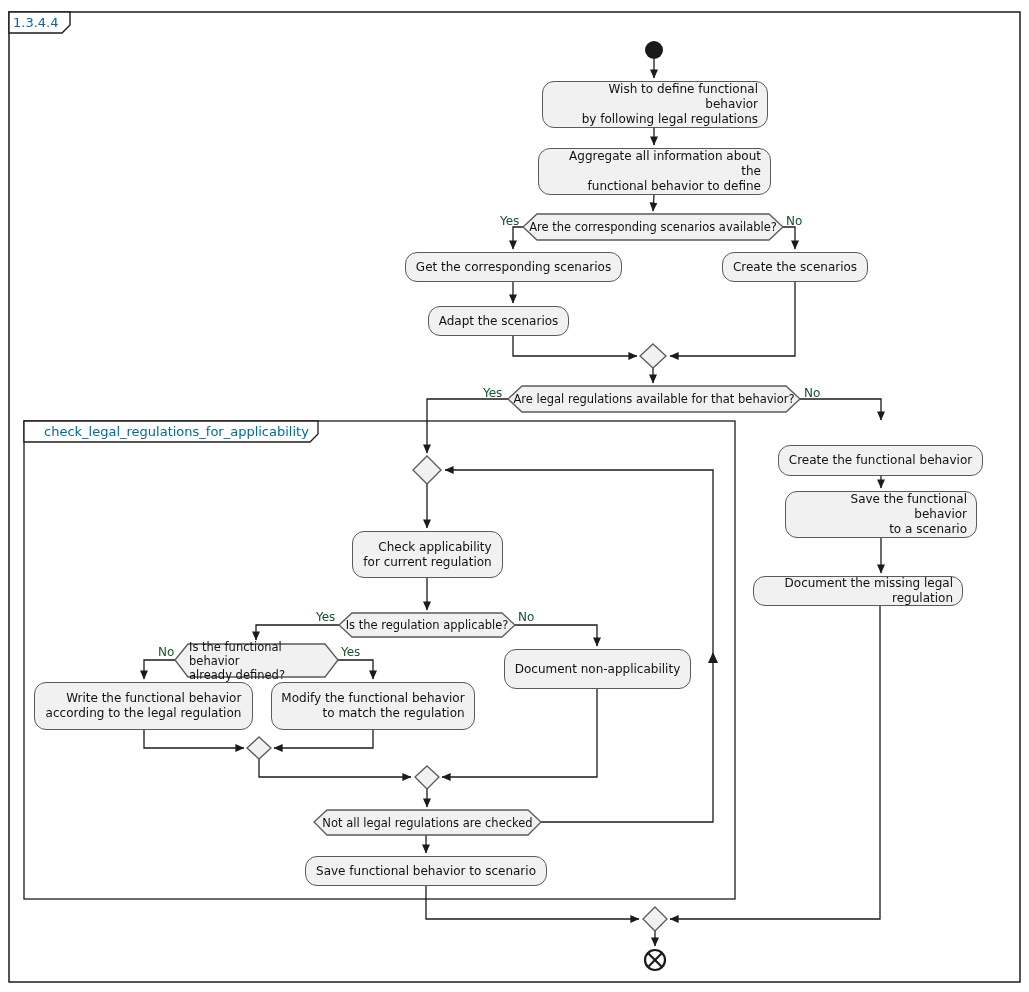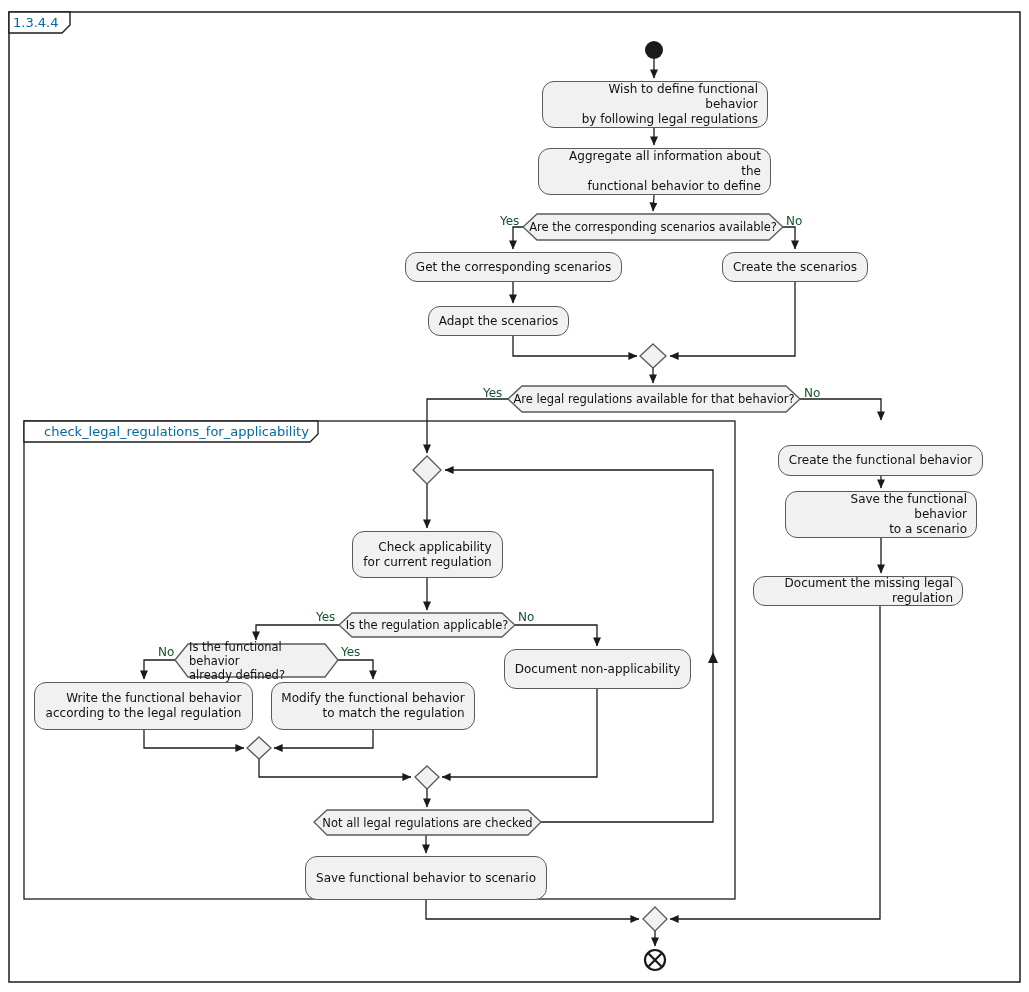--- a/index.html
+++ b/index.html
@@ -120,21 +120,21 @@
   <div class="node" style="left:785px;top:491px;width:192px;height:47px">Save the functional behavior
 to a scenario</div>
   <div class="node" style="left:753px;top:576px;width:210px;height:30px">Document the missing legal regulation</div>
   <div class="node" style="left:352px;top:531px;width:151px;height:47px">Check applicability
 for current regulation</div>
   <div class="node" style="left:34px;top:682px;width:219px;height:48px">Write the functional behavior
 according to the legal regulation</div>
   <div class="node" style="left:271px;top:682px;width:204px;height:48px">Modify the functional behavior
 to match the regulation</div>
   <div class="node" style="left:504px;top:649px;width:187px;height:40px">Document non-applicability</div>
-  <div class="node" style="left:305px;top:856px;width:242px;height:44px">Save functional behavior to scenario</div>
+  <div class="node" style="left:305px;top:856px;width:242px;height:30px">Save functional behavior to scenario</div>
 
   <div class="dec" style="left:523px;top:214px;width:260px;height:26px">Are the corresponding scenarios available?</div>
   <div class="dec" style="left:508px;top:386px;width:292px;height:26px">Are legal regulations available for that behavior?</div>
   <div class="dec" style="left:339px;top:613px;width:176px;height:24px">Is the regulation applicable?</div>
   <div class="dec left" style="left:189px;top:644px;width:146px;height:33px">Is the functional behavior
 already defined?</div>
   <div class="dec" style="left:314px;top:810px;width:227px;height:25px">Not all legal regulations are checked</div>
 
   <span class="branch" style="left:500px;top:215px">Yes</span>
   <span class="branch" style="left:786px;top:215px">No</span>

